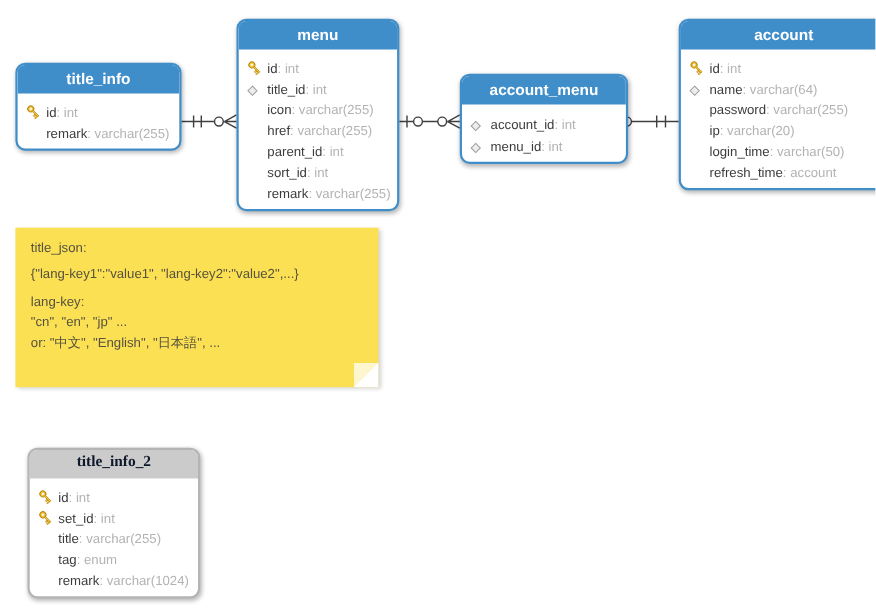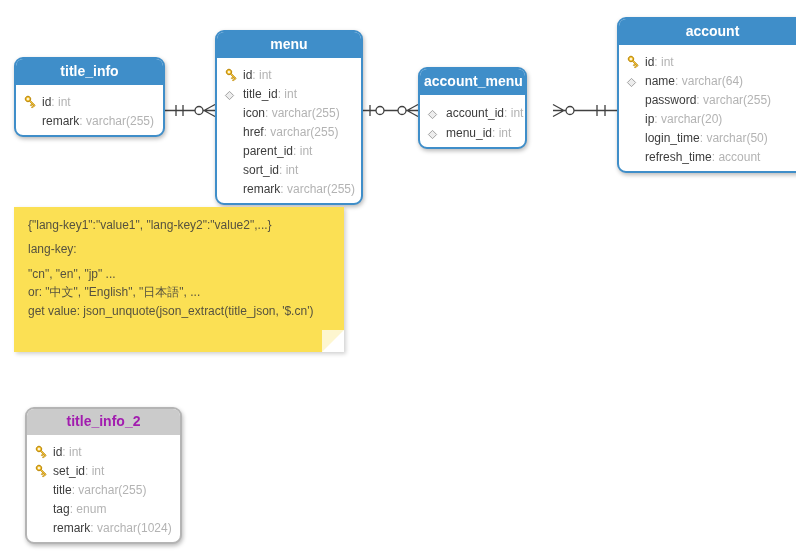--- a/index.html
+++ b/index.html
@@ -21,21 +21,21 @@
   .db-table{
     position:absolute;z-index:1;background:#fff;
     border:2px solid var(--accent-blue);border-radius:9px;
     box-shadow:1px 2px 4px rgba(0,0,0,.28);overflow:hidden;
   }
   .db-table .hdr{
     background:var(--accent-blue);color:#fff;text-align:center;
     font-size:14px;font-weight:bold;padding:4px 4px 6px;
   }
   .db-table.gray{border-color:var(--border-gray);}
-  .db-table.gray .hdr{background:var(--gray-header);color:#a21caf;}
+  .db-table.gray .hdr{background:var(--gray-header);color:#0f172a;font-family:Liberation Serif, serif;}
   .rows{padding:5px 6px 7px 7px;}
   .row{display:flex;align-items:flex-end;height:19px;font-size:12px;white-space:nowrap;}
   .t2 .row{height:20px;}
   .ic{width:19px;flex:0 0 19px;display:flex;align-items:center;}
   .fname{color:var(--field-name);}
   .ftype{color:var(--field-type);}
   .ftype::before{content:": ";}
   .note{
     position:absolute;left:14px;top:207px;width:330px;height:145px;z-index:1;
     background:var(--note-yellow);padding:11px 14px;color:#56523f;font-size:12px;
@@ -46,22 +46,22 @@
   .note-line:nth-child(2){margin-bottom:10px;}
   .note-line:nth-child(3){margin-bottom:3px;}
   .note-line:nth-child(4){margin-bottom:4px;}
   .note-line:nth-child(5){margin-bottom:9px;}
   .note::after{
     content:"";position:absolute;right:0;bottom:0;width:0;height:0;
     border-left:22px solid #fdf6cf;border-bottom:22px solid #ffffff;
   }
   
   .t0{left:14px;top:57px;width:151px;}
-  .t1{left:215px;top:30px;width:148px;}
-  .t2{left:418px;top:67px;width:109px;}
+  .t1{left:215px;top:17px;width:148px;}
+  .t2{left:418px;top:67px;width:153px;}
   .t3{left:617px;top:17px;width:191px;}
   .t4{left:25px;top:407px;width:157px;}
 </style>
 </head>
 <body>
 
 <div class="canvas">
 
   <svg class="wires" width="796" height="560">
     <g stroke="#404040" stroke-width="1.3" fill="none">
@@ -234,25 +234,25 @@
       </div>
       <div class="row">
         <span class="ic"></span>
         <span class="fname">refresh_time</span>
         <span class="ftype">account</span>
       </div>
     </div>
   </div>
 
   <div class="note">
+    <div class="note-line">title_json:</div>
     <div class="note-line">{"lang-key1":"value1", "lang-key2":"value2",...}</div>
     <div class="note-line">lang-key:</div>
     <div class="note-line">"cn", "en", "jp" ...</div>
     <div class="note-line">or: "中文", "English", "日本語", ...</div>
-    <div class="note-line">get value: json_unquote(json_extract(title_json, '$.cn')</div>
   </div>
 
   <div class="db-table gray t4">
     <div class="hdr">title_info_2</div>
     <div class="rows">
       <div class="row">
         <span class="ic">
             <svg width="15" height="15" viewBox="0 0 16 16">
               <g transform="rotate(45 8 8)">
                 <circle cx="4.2" cy="8" r="2.9" fill="#f5c63f" stroke="#b8860b"></circle>

